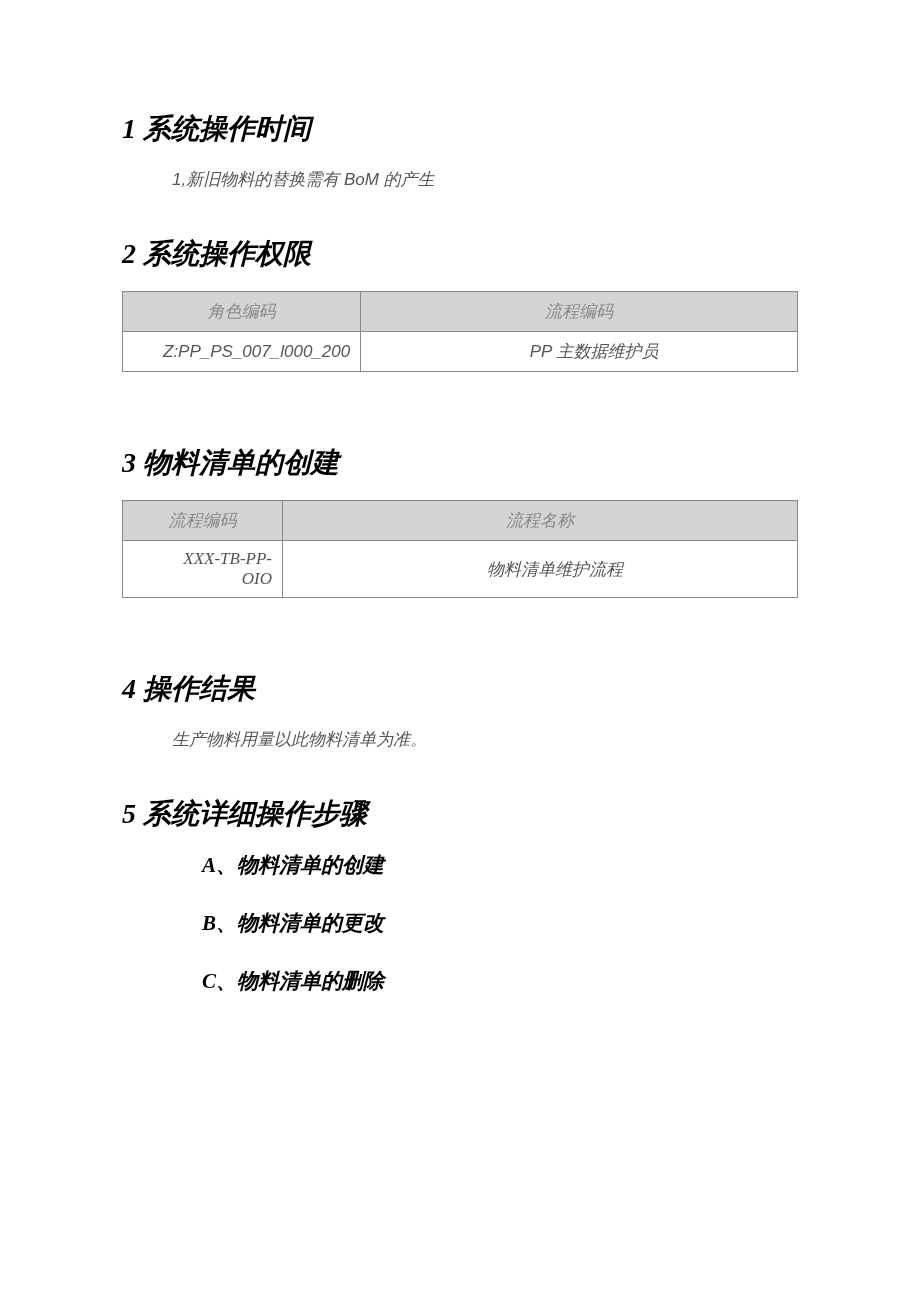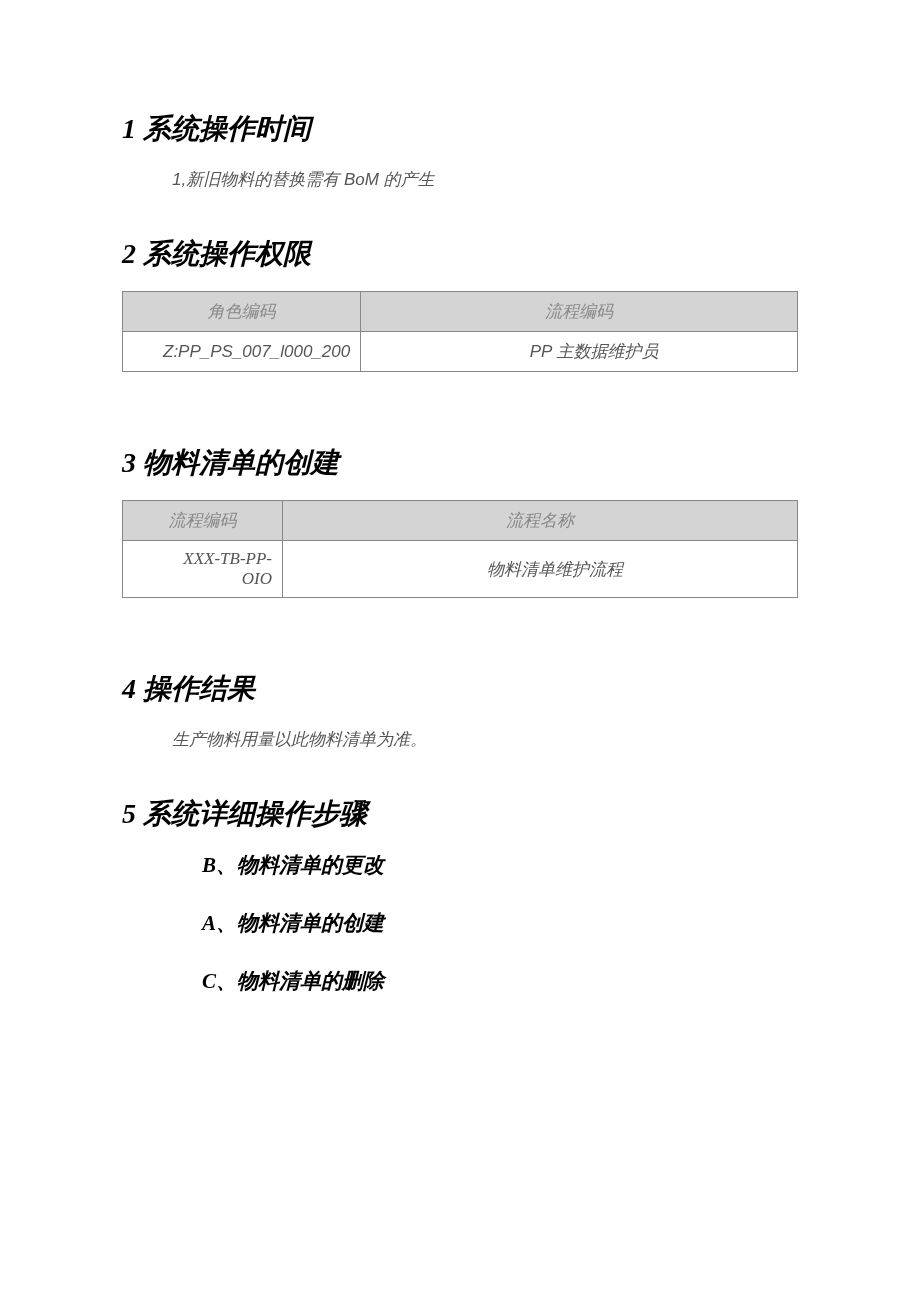--- a/index.html
+++ b/index.html
@@ -146,21 +146,21 @@
   </h2>
   <p class="body-text">生产物料用量以此物料清单为准。</p>
 </div>
 
 <div class="section-block">
   <h2 class="section-heading">
     <span class="num">5</span>
     <span>系统详细操作步骤</span>
   </h2>
   <p class="sub-item">
-    <span class="label-letter">B、</span><span>物料清单的更改</span>
+    <span class="label-letter">A、</span><span>物料清单的创建</span>
   </p>
   <p class="sub-item">
-    <span class="label-letter">A、</span><span>物料清单的创建</span>
+    <span class="label-letter">B、</span><span>物料清单的更改</span>
   </p>
   <p class="sub-item">
     <span class="label-letter">C、</span><span>物料清单的删除</span>
   </p>
 </div>
 
 </body></html>

